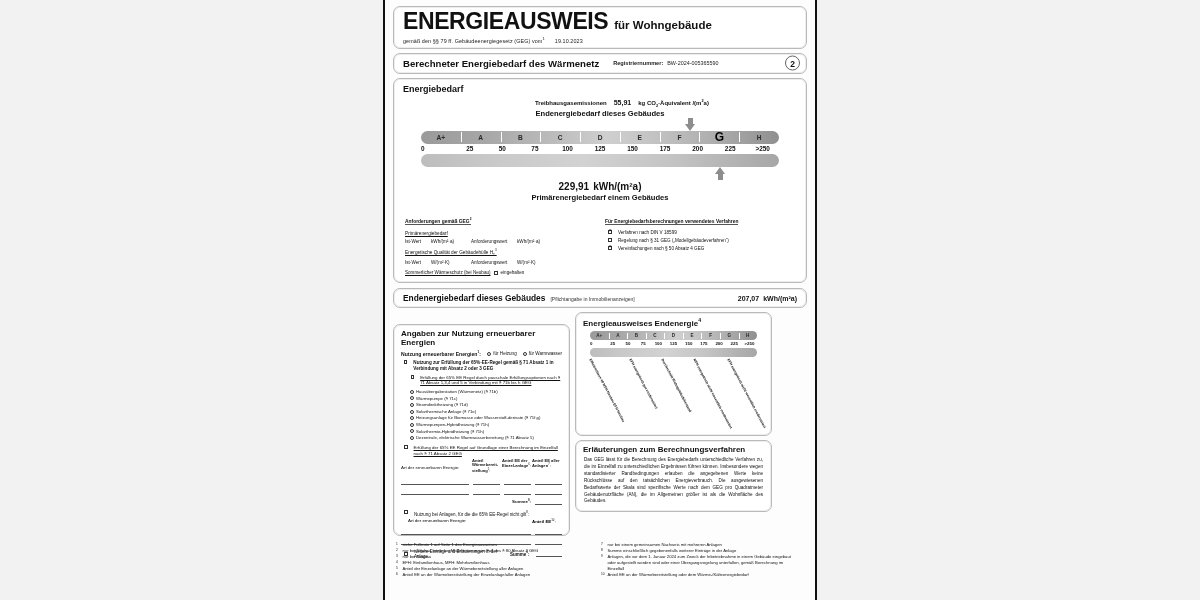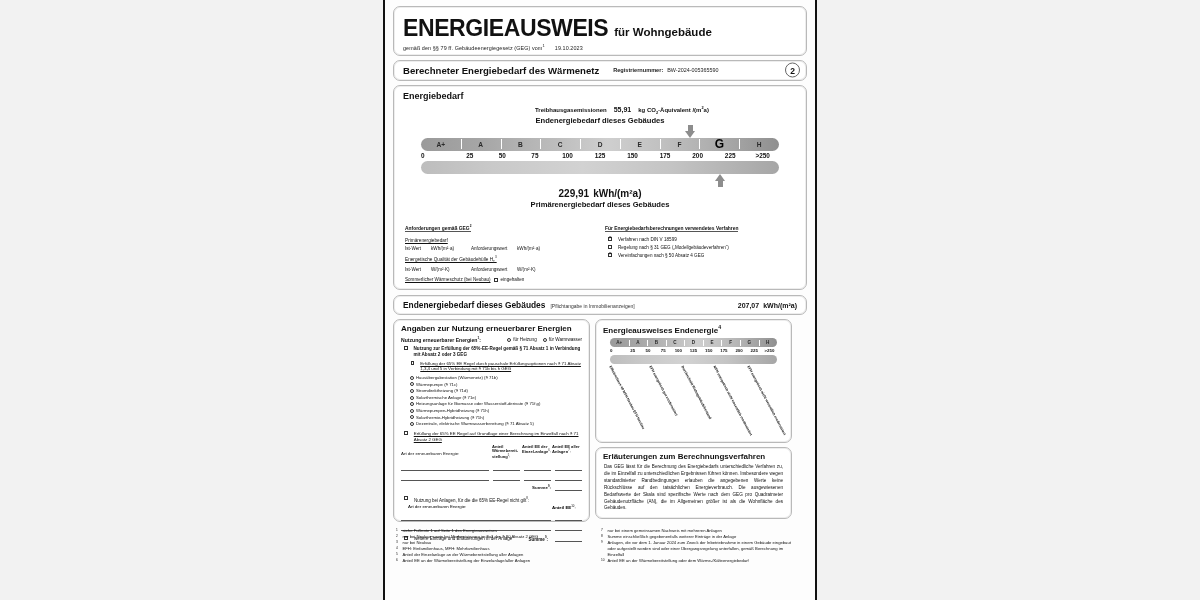--- a/index.html
+++ b/index.html
@@ -25,21 +25,21 @@
     padding:6px 8px 2px 8px;
   }
 
   
   .card {
     border:1px solid #b9b9b9; border-radius:7px; background:#fff;
     box-shadow:0 0 0 1px #ededed inset;
   }
 
   
-  .hdr { padding:10px 9px 4px 9px; margin-bottom:4px; }
+  .hdr { padding:3px 9px 4px 9px; margin-bottom:4px; }
   .hdr-line1 { display:flex; align-items:baseline; gap:6px; }
   .title-main {
     font-size:23px; font-weight:bold; letter-spacing:-0.4px;
     color:#111; line-height:1;
   }
   .title-sub { font-size:11.5px; font-weight:bold; color:#111; }
   .hdr-line2 { font-size:5.4px; color:#222; margin-top:3px; letter-spacing:.1px; }
   .hdr-line2 .sup { font-size:4px; vertical-align:super; }
   .hdr-line2 .dt { margin-left:10px; }
 
@@ -158,21 +158,21 @@
   .ende-strip {
     display:flex; align-items:baseline; padding:4px 9px; margin-top:5px;
   }
   .ende-t { font-size:8.4px; font-weight:bold; color:#111; }
   .ende-n { font-size:5px; color:#333; margin-left:5px; }
   .ende-v { margin-left:auto; font-size:7px; font-weight:bold; color:#111; }
   .ende-v .u { margin-left:4px; }
 
   
   .lower { display:flex; gap:5px; margin-top:4px; }
-  .lcol { width:197px; }
+  .lcol { width:177px;margin-top:12px; }
   .rcol { width:197px; display:flex; flex-direction:column; gap:4px; }
 
   .panel-h { font-size:8px; font-weight:bold; color:#111; padding:4px 7px 3px 7px; }
 
   .ee-panel { padding:0 7px 5px 7px; height:185px; }
   .ee-head { display:flex; align-items:center; font-size:5.1px;
              font-weight:bold; color:#111; gap:5px; }
   .ee-head .ops { margin-left:auto; display:flex; gap:6px; font-weight:normal;
                   font-size:4.6px; align-items:center; }
   .rb { display:inline-block; width:4px; height:4px; border:.6px solid #333;
@@ -304,21 +304,21 @@
       </div>
 
       <div class="arrow-band" style="margin:0 18px;">
         <div class="arrow-up" style="left:calc((229.91/275)*100% - 5.5px);"></div>
       </div>
 
       <div class="pe-row">
         <div class="pe-val">
           <span>229,91</span><span class="u" style="margin-left:4px">kWh/(m²a)</span>
         </div>
-        <div class="pe-lbl">Primärenergiebedarf dieses Gebäudes</div>
+        <div class="pe-lbl">Primärenergiebedarf einem Gebäudes</div>
       </div>
 
       <div class="req2">
         <div class="req-col">
           <div class="req-h"><span>Anforderungen gemäß GEG</span><sup>2</sup></div>
           <div class="req-sub">Primärenergiebedarf</div>
           <div class="req-line">
             <span class="k">Ist-Wert</span>
             <span class="u1">kWh/(m²·a)</span>
             <span class="k2">Anforderungswert</span>

